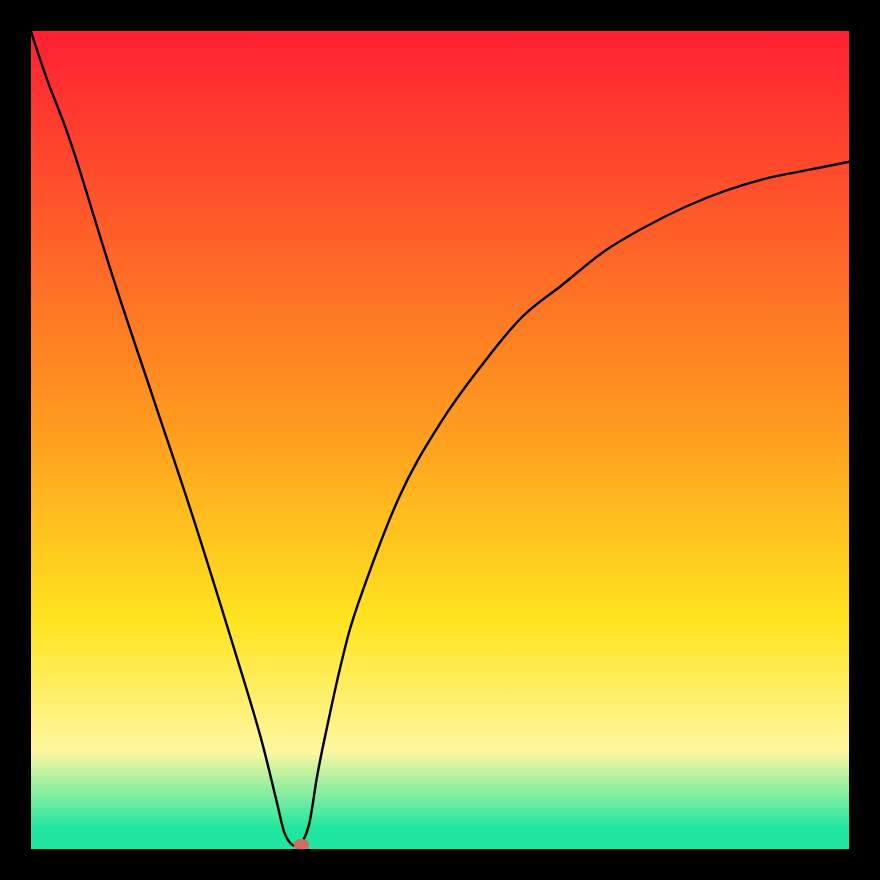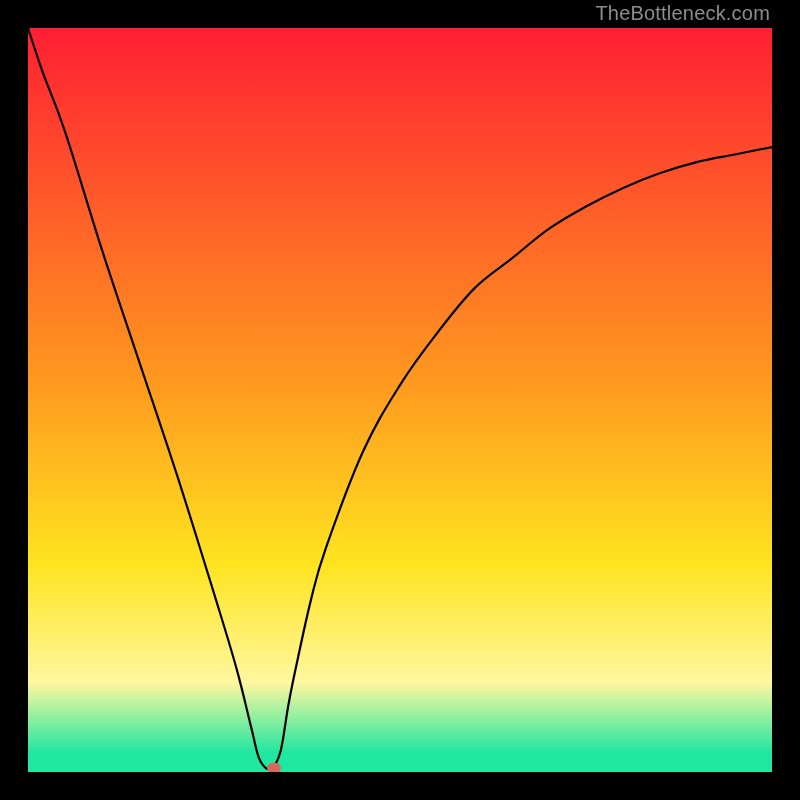--- a/index.html
+++ b/index.html
@@ -43,21 +43,20 @@
     height: 11px;
     border-radius: 50%;
     transform: translate(-50%, -50%);
   }
 </style>
 </head>
 <body>
 
 <div class="frame">
 
-  <div class="watermark">TheBottleneck.com</div>
 
   <div class="plot-area">
 
     <svg class="gradient-bg" viewBox="0 0 100 100" preserveAspectRatio="none">
       <defs>
         <linearGradient id="bg-grad" x1="0" y1="0" x2="0" y2="1">
             <stop offset="0%" stop-color="#ff1f33"></stop>
             <stop offset="48%" stop-color="#ff9a1f"></stop>
             <stop offset="72%" stop-color="#ffe41f"></stop>
             <stop offset="88%" stop-color="#fff7a0"></stop>

